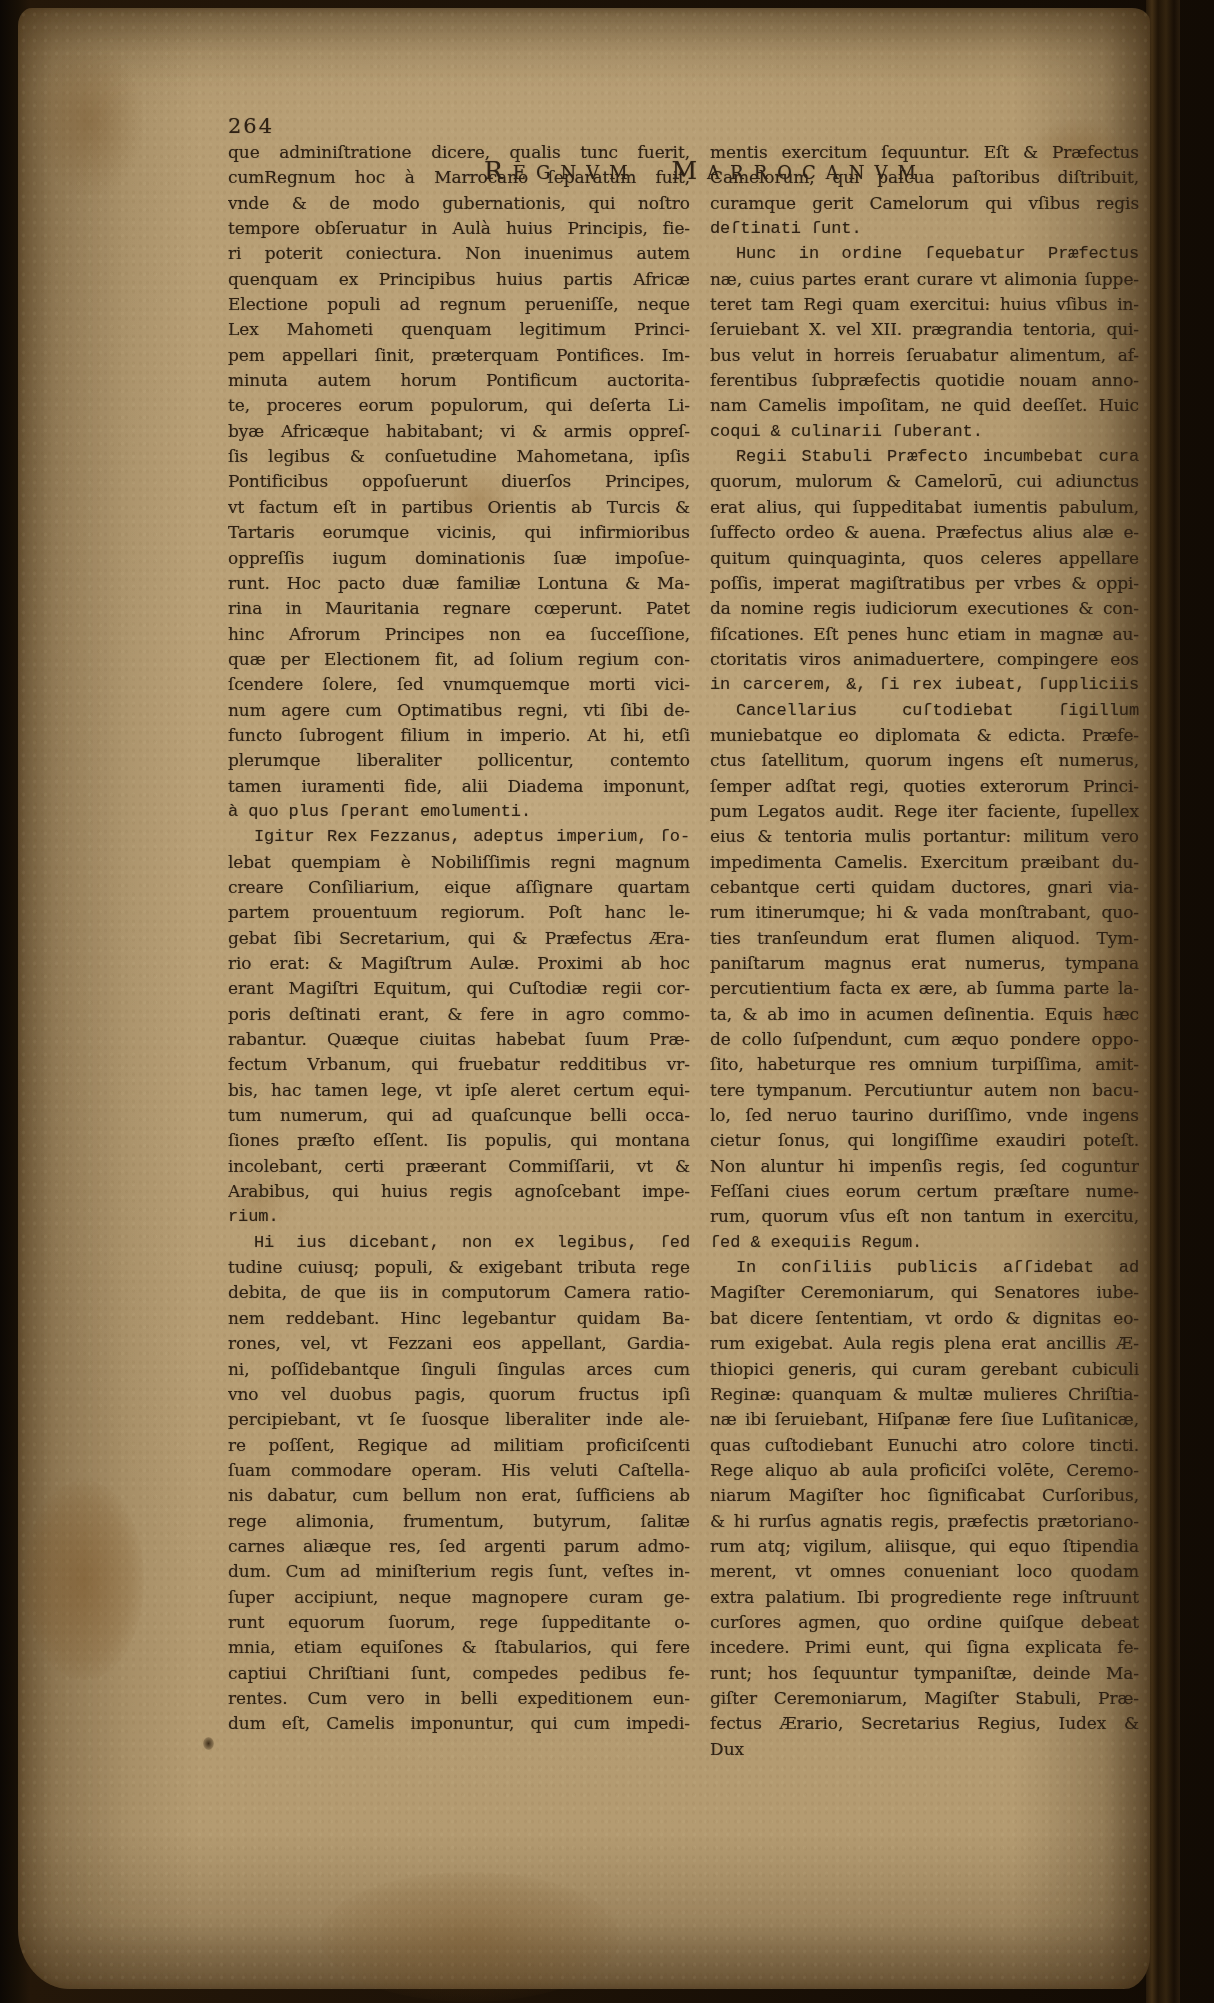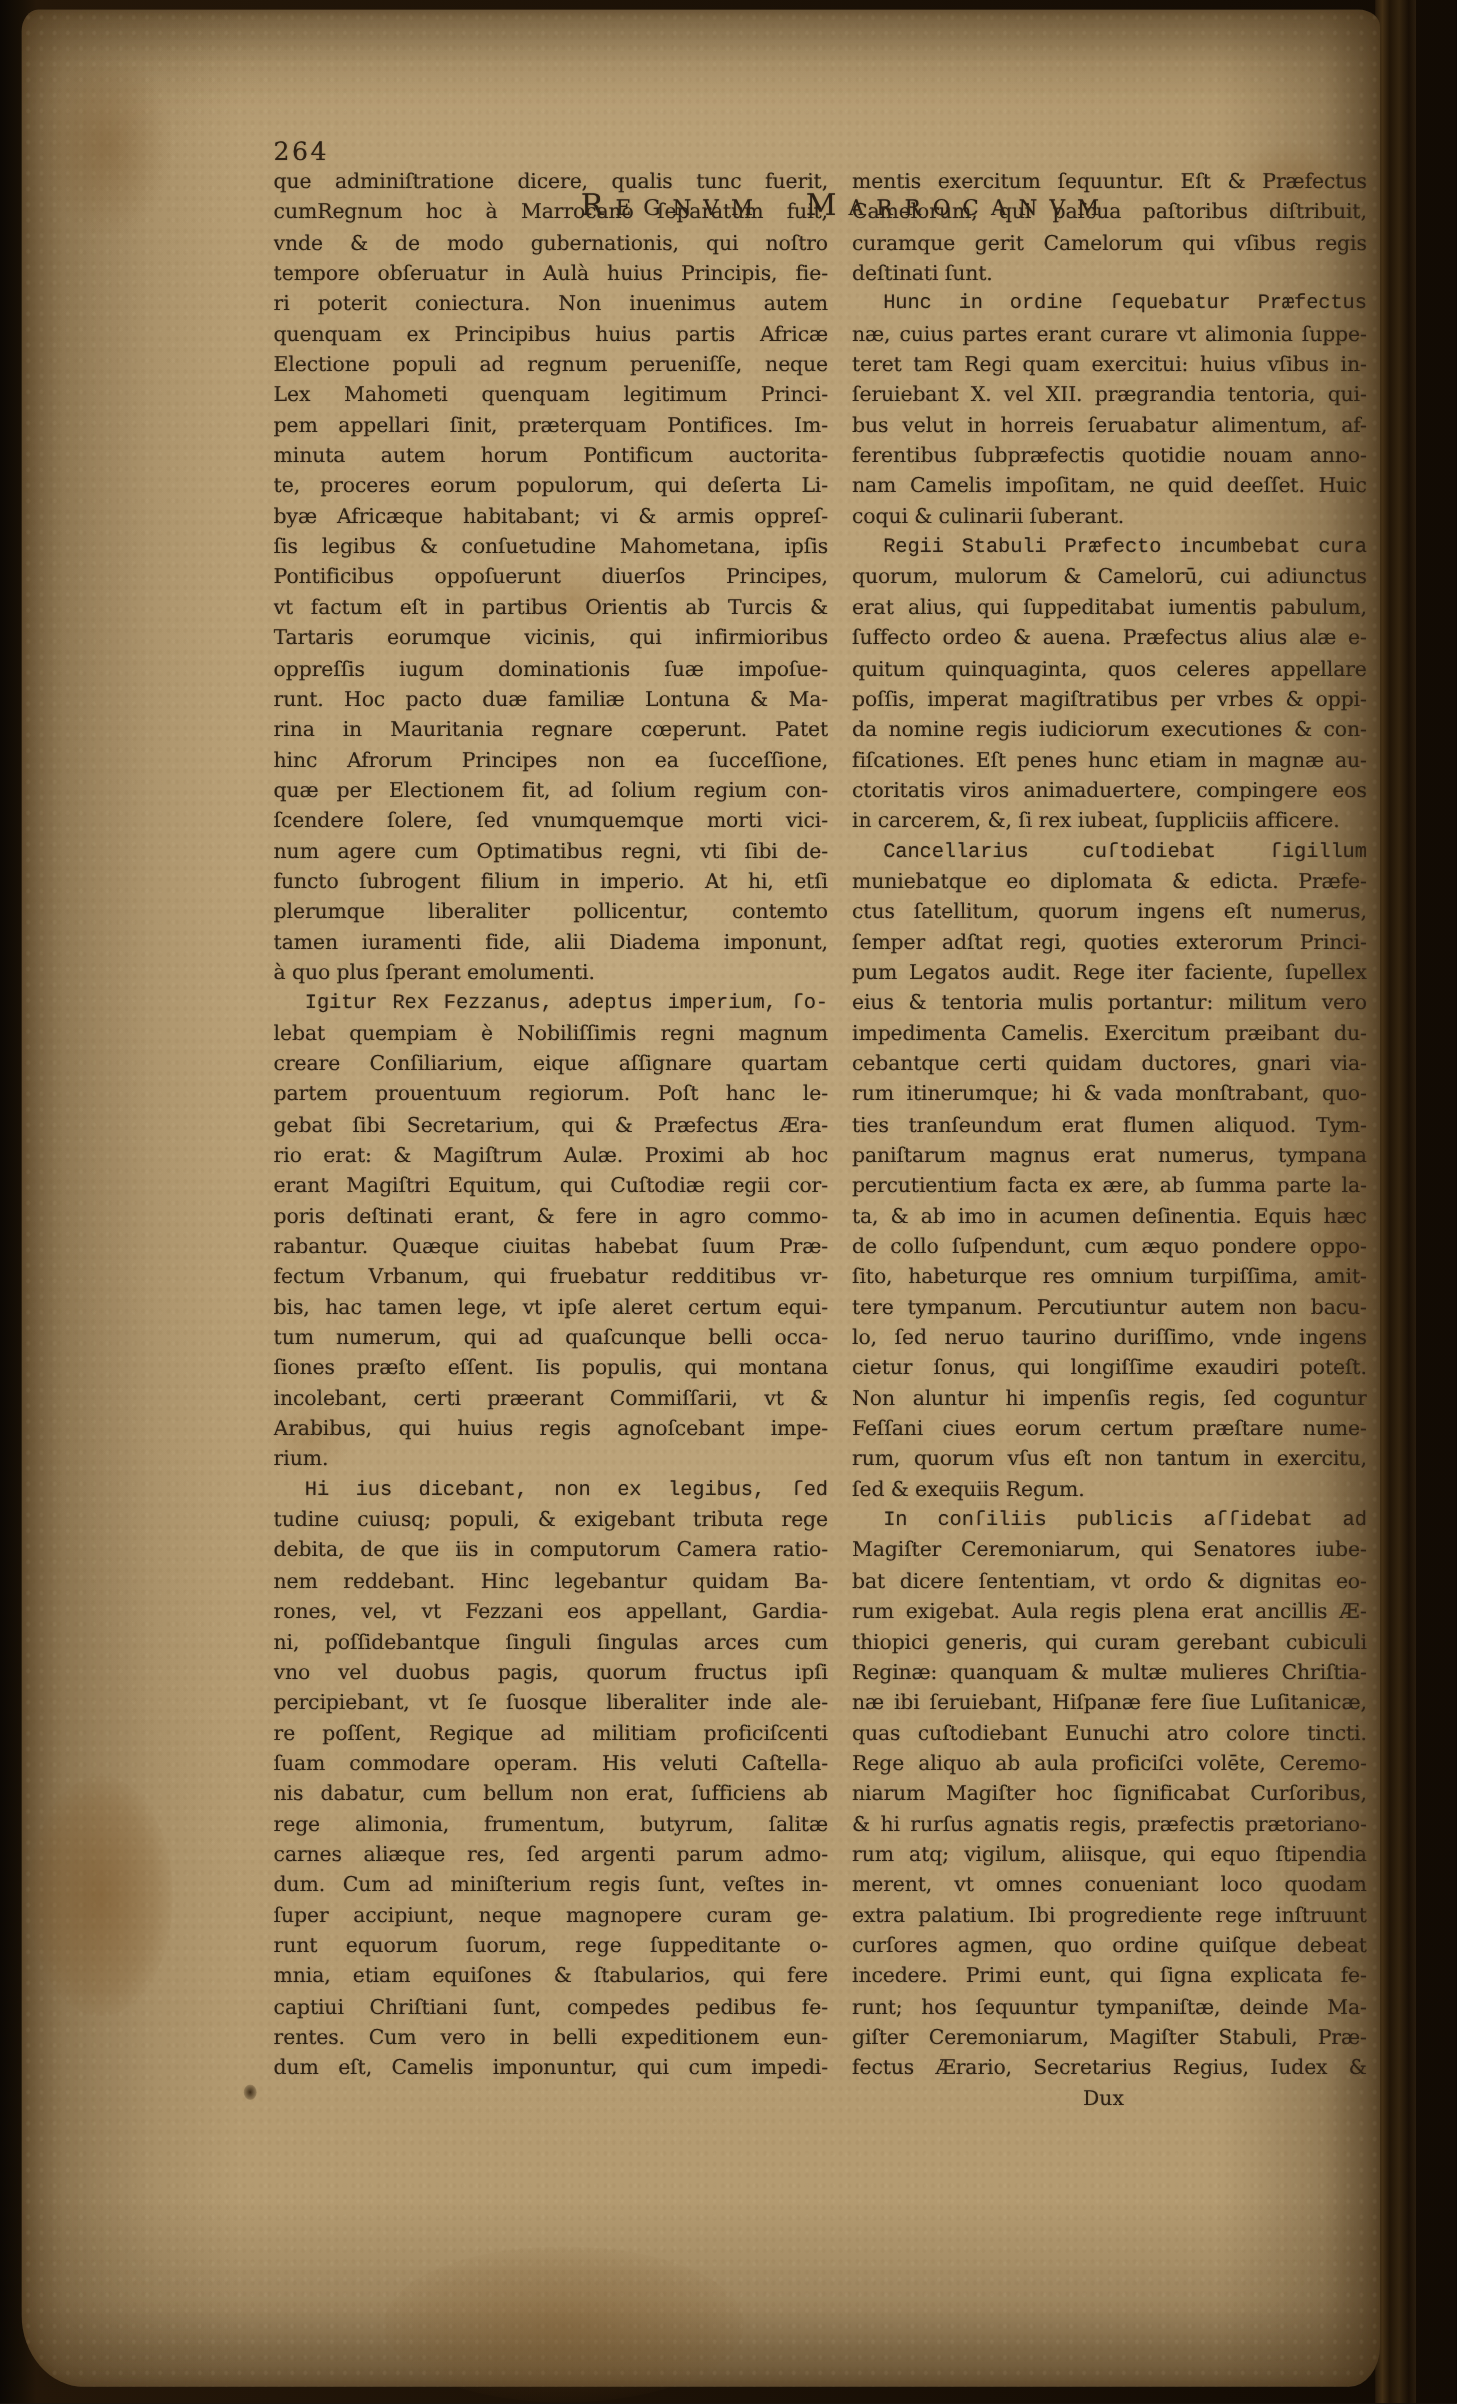--- a/index.html
+++ b/index.html
@@ -81,24 +81,24 @@
     text-shadow:0 0 1px rgba(46,33,20,.45);
   }
   .col-left{left:228px;width:462px;}
   .col-right{left:710px;width:429px;}
   .line{
     text-align:justify;
     text-align-last:justify;
     height:25.35px;overflow:hidden;
     letter-spacing:-0.1px;
   }
-  .line.end{text-align-last:left;}
+  .line.end{text-align-last:left;font-family:Liberation Mono, monospace;}
   .line.indent{padding-left:26px;font-family:Liberation Mono, monospace;}
   .catchword{
-    text-align:center;padding-right:10px;
+    text-align:left;padding-right:10px;
     height:25.35px;
   }
 </style>
 </head>
 <body>
 
 <div id="screen">
   <div class="edge-strip"></div>
   <div class="paper"></div>
   <div class="grain"></div>

